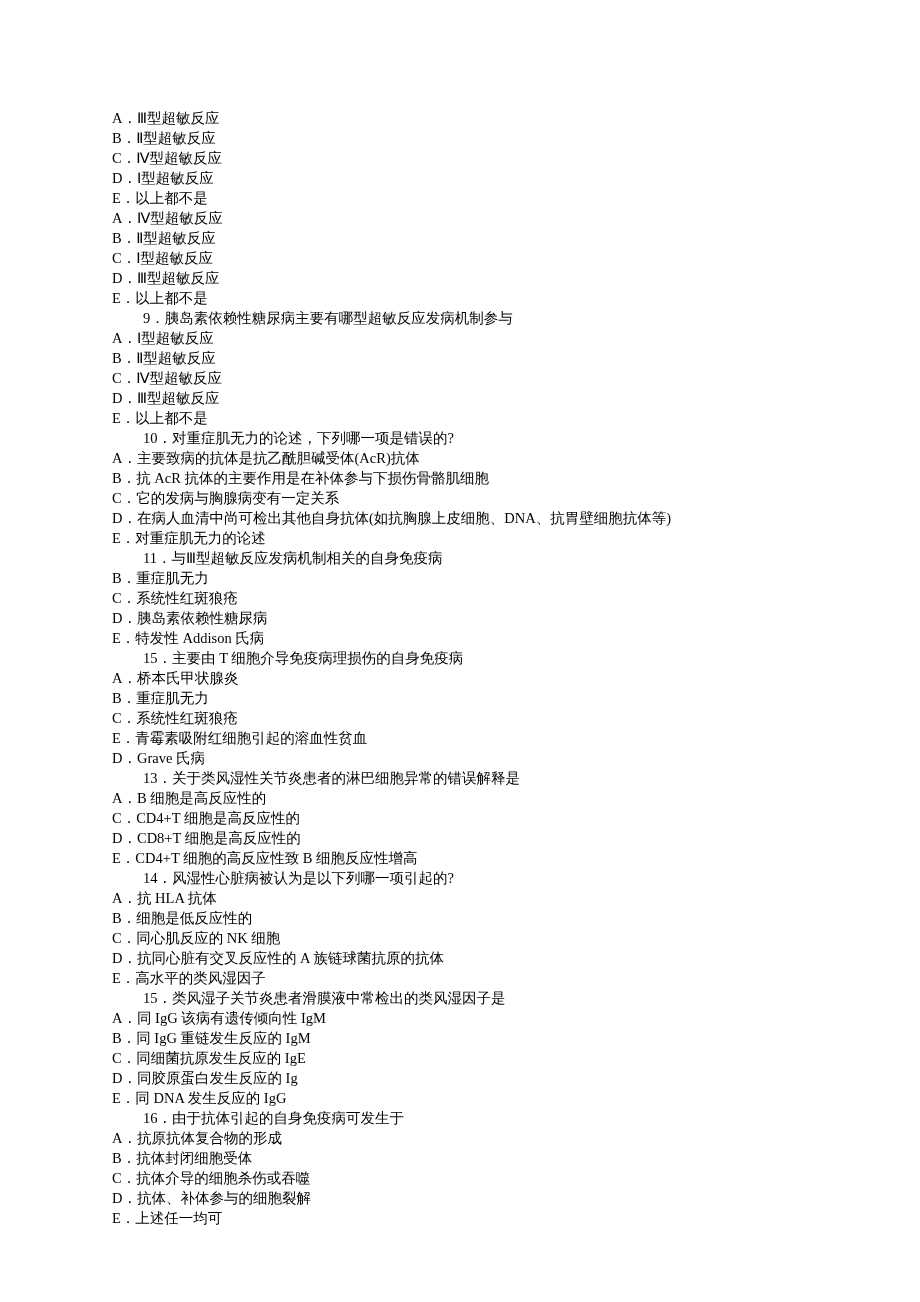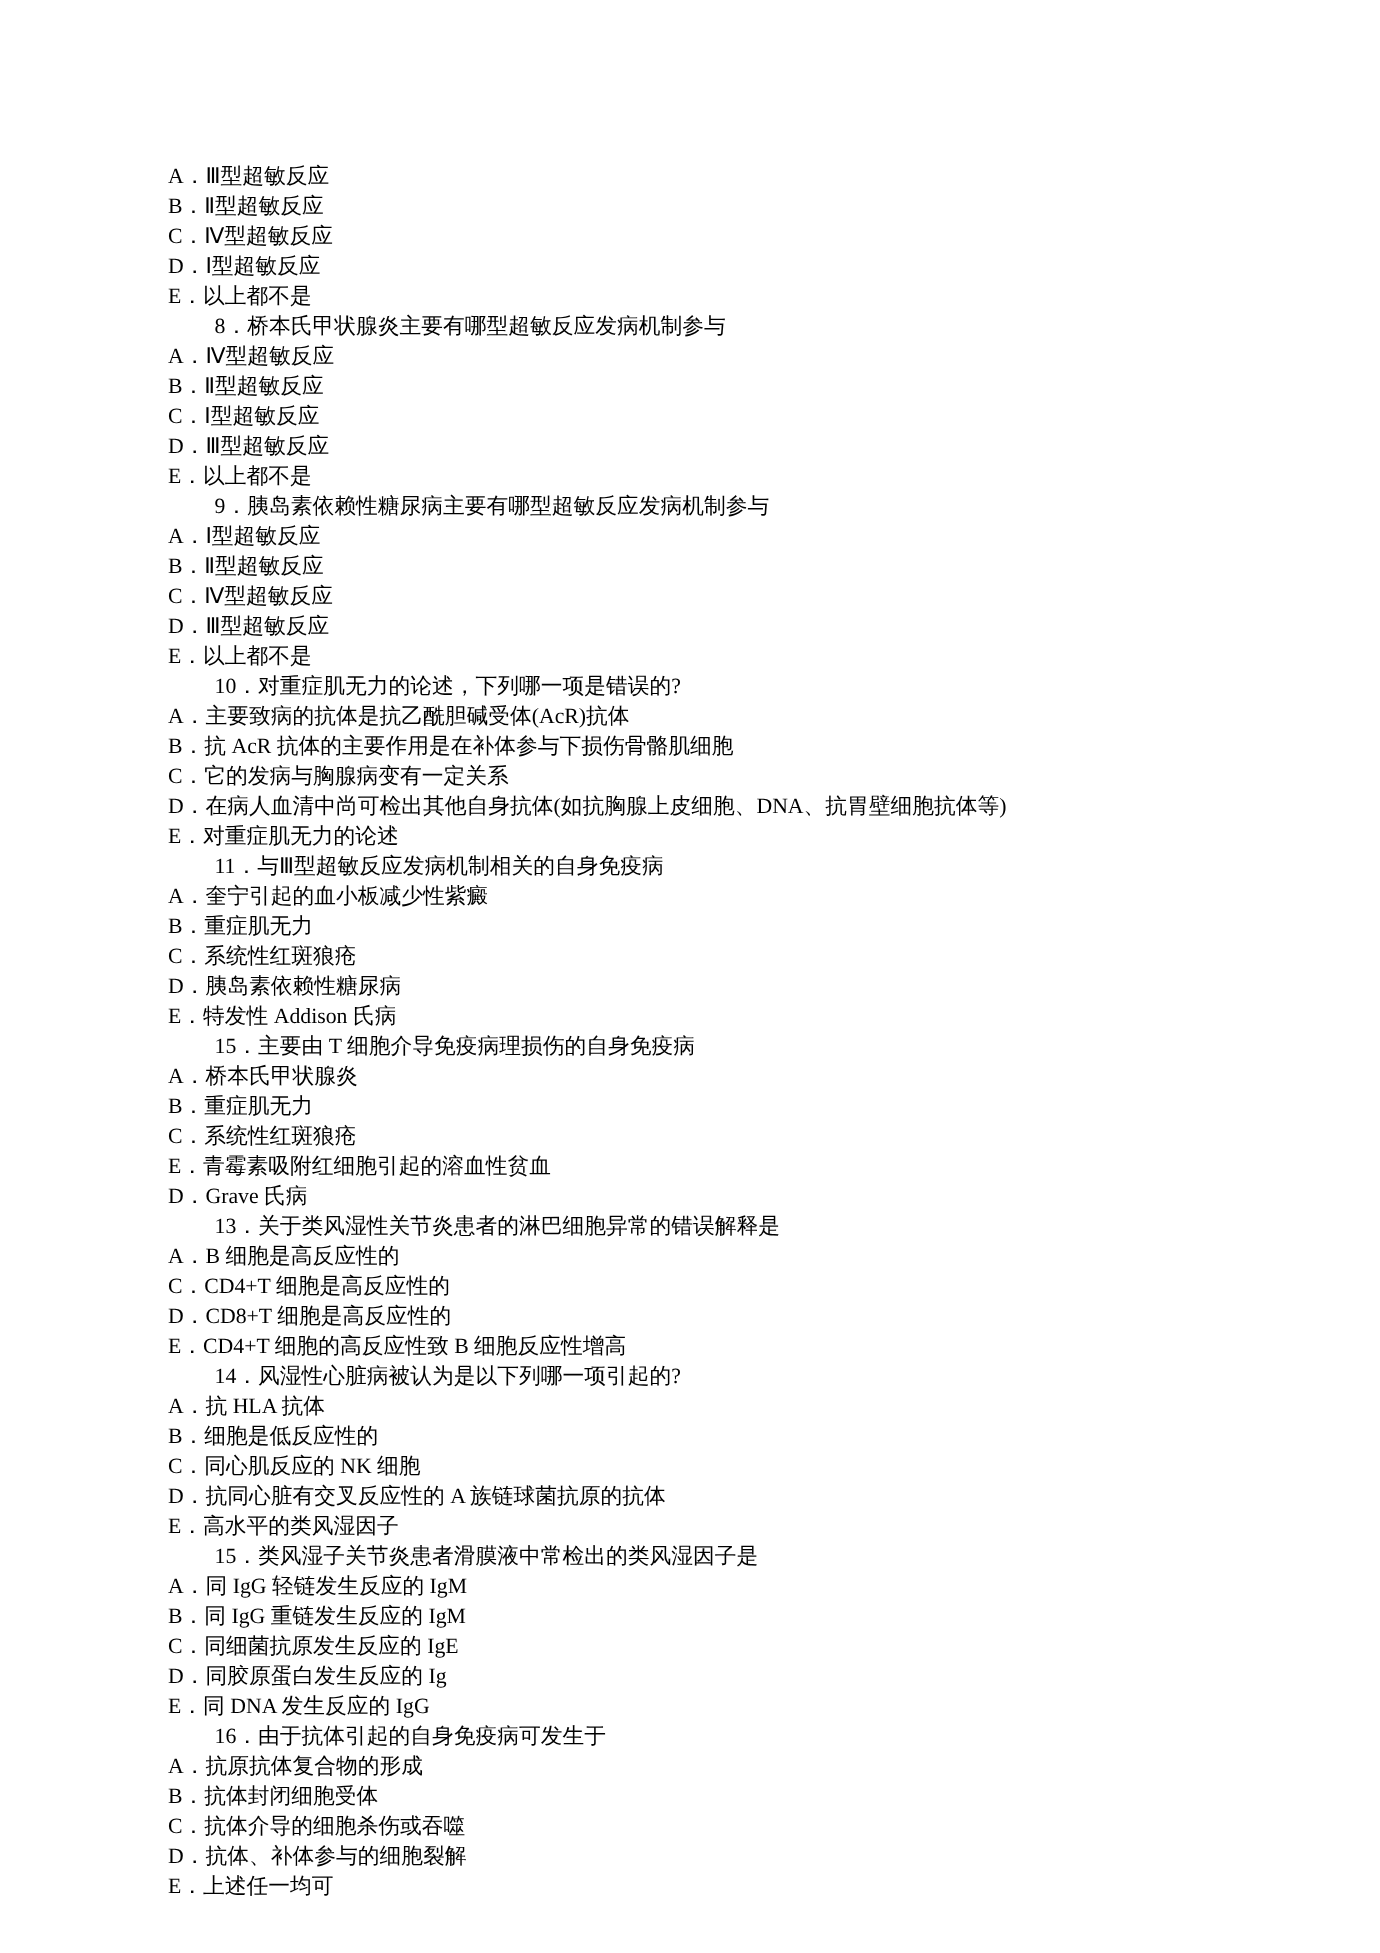--- a/index.html
+++ b/index.html
@@ -36,21 +36,20 @@
 
   <div class="q-block">
     <div class="option-line">A．Ⅲ型超敏反应</div>
     <div class="option-line">B．Ⅱ型超敏反应</div>
     <div class="option-line">C．Ⅳ型超敏反应</div>
     <div class="option-line">D．Ⅰ型超敏反应</div>
     <div class="option-line">E．以上都不是</div>
   </div>
 
   <div class="q-block">
-    <div class="question-line">8．桥本氏甲状腺炎主要有哪型超敏反应发病机制参与</div>
     <div class="option-line">A．Ⅳ型超敏反应</div>
     <div class="option-line">B．Ⅱ型超敏反应</div>
     <div class="option-line">C．Ⅰ型超敏反应</div>
     <div class="option-line">D．Ⅲ型超敏反应</div>
     <div class="option-line">E．以上都不是</div>
   </div>
 
   <div class="q-block">
     <div class="question-line">9．胰岛素依赖性糖尿病主要有哪型超敏反应发病机制参与</div>
     <div class="option-line">A．Ⅰ型超敏反应</div>
@@ -64,21 +63,20 @@
     <div class="question-line">10．对重症肌无力的论述，下列哪一项是错误的?</div>
     <div class="option-line">A．主要致病的抗体是抗乙酰胆碱受体(AcR)抗体</div>
     <div class="option-line">B．抗 AcR 抗体的主要作用是在补体参与下损伤骨骼肌细胞</div>
     <div class="option-line">C．它的发病与胸腺病变有一定关系</div>
     <div class="option-line">D．在病人血清中尚可检出其他自身抗体(如抗胸腺上皮细胞、DNA、抗胃壁细胞抗体等)</div>
     <div class="option-line">E．对重症肌无力的论述</div>
   </div>
 
   <div class="q-block">
     <div class="question-line">11．与Ⅲ型超敏反应发病机制相关的自身免疫病</div>
-    <div class="option-line">A．奎宁引起的血小板减少性紫癜</div>
     <div class="option-line">B．重症肌无力</div>
     <div class="option-line">C．系统性红斑狼疮</div>
     <div class="option-line">D．胰岛素依赖性糖尿病</div>
     <div class="option-line">E．特发性 Addison 氏病</div>
   </div>
 
   <div class="q-block">
     <div class="question-line">15．主要由 T 细胞介导免疫病理损伤的自身免疫病</div>
     <div class="option-line">A．桥本氏甲状腺炎</div>
     <div class="option-line">B．重症肌无力</div>
@@ -99,21 +97,21 @@
     <div class="question-line">14．风湿性心脏病被认为是以下列哪一项引起的?</div>
     <div class="option-line">A．抗 HLA 抗体</div>
     <div class="option-line">B．细胞是低反应性的</div>
     <div class="option-line">C．同心肌反应的 NK 细胞</div>
     <div class="option-line">D．抗同心脏有交叉反应性的 A 族链球菌抗原的抗体</div>
     <div class="option-line">E．高水平的类风湿因子</div>
   </div>
 
   <div class="q-block">
     <div class="question-line">15．类风湿子关节炎患者滑膜液中常检出的类风湿因子是</div>
-    <div class="option-line">A．同 IgG 轻链发生反应的 IgM</div>
+    <div class="option-line">A．同 IgG 该病有遗传倾向性 IgM</div>
     <div class="option-line">B．同 IgG 重链发生反应的 IgM</div>
     <div class="option-line">C．同细菌抗原发生反应的 IgE</div>
     <div class="option-line">D．同胶原蛋白发生反应的 Ig</div>
     <div class="option-line">E．同 DNA 发生反应的 IgG</div>
   </div>
 
   <div class="q-block">
     <div class="question-line">16．由于抗体引起的自身免疫病可发生于</div>
     <div class="option-line">A．抗原抗体复合物的形成</div>
     <div class="option-line">B．抗体封闭细胞受体</div>

